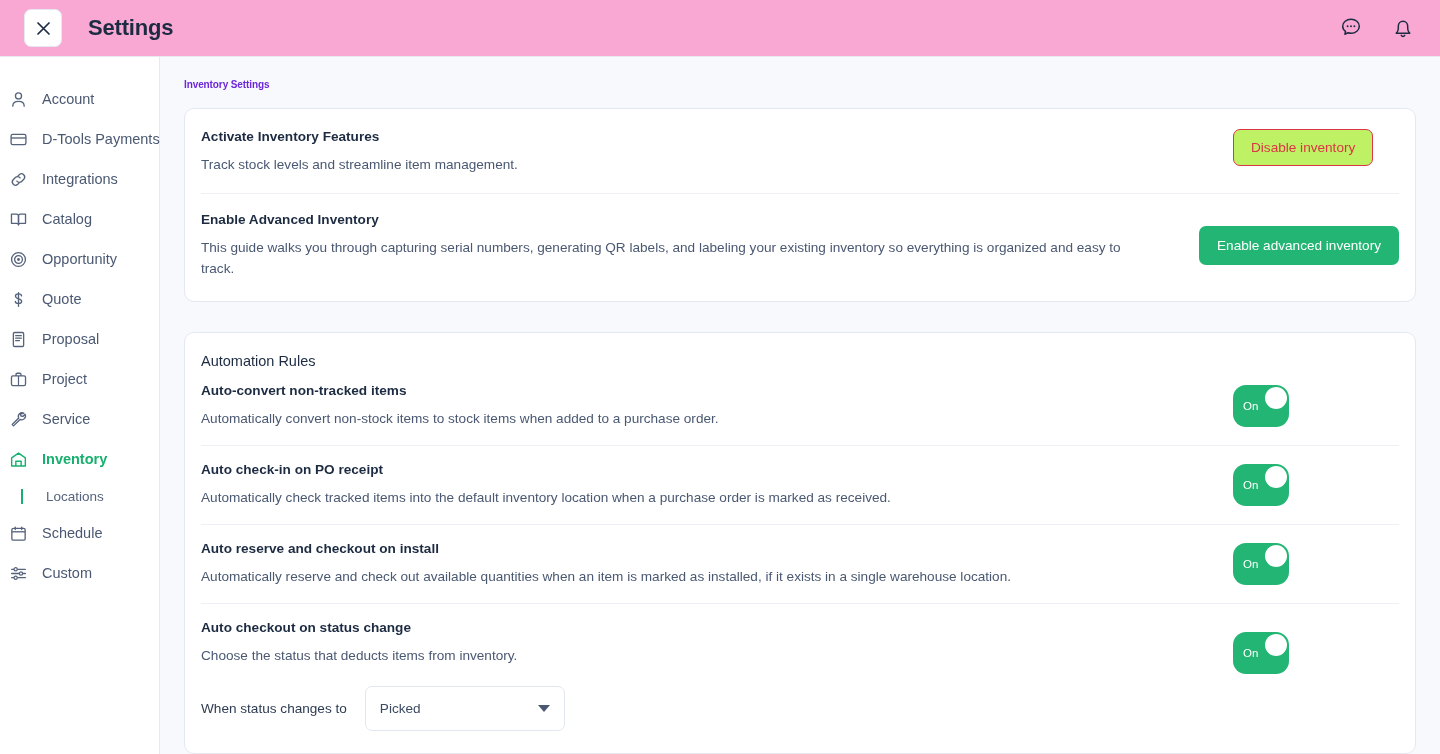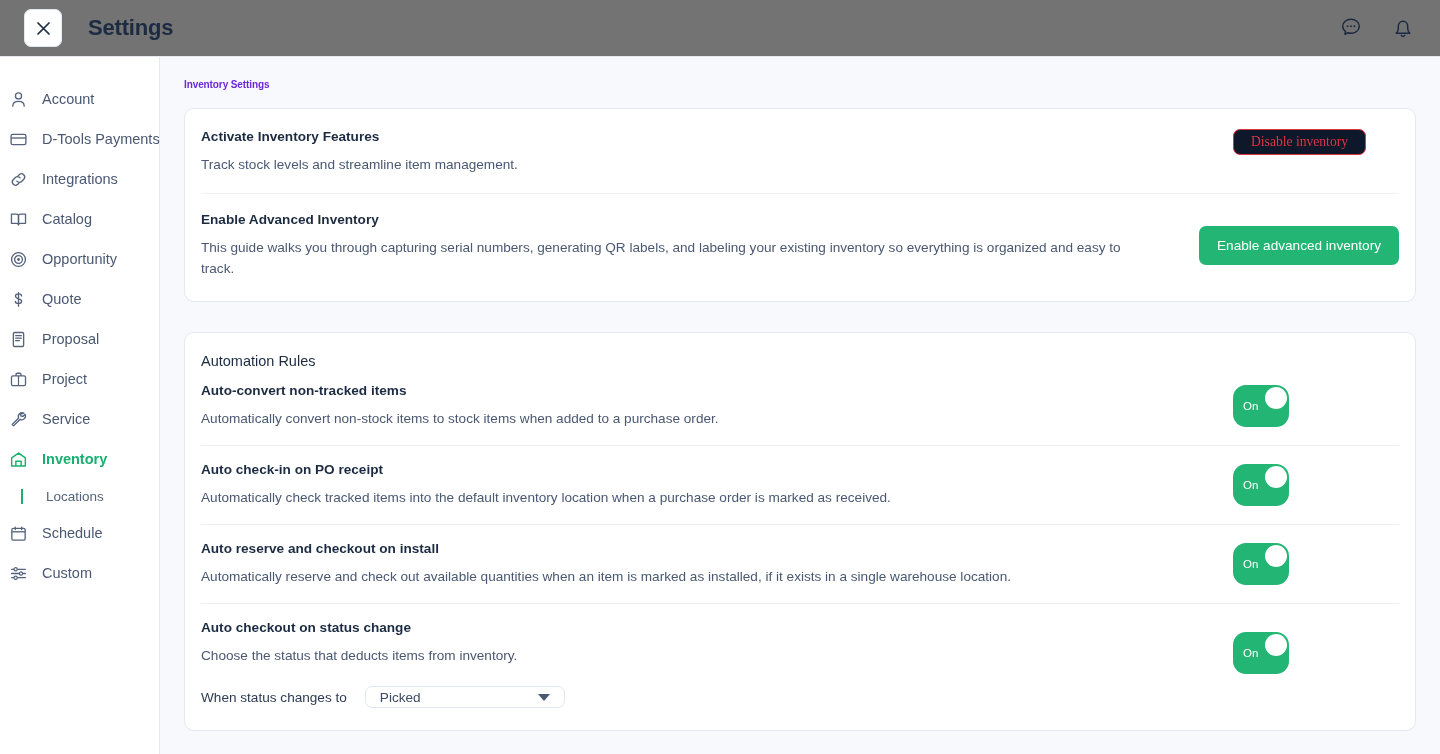--- a/index.html
+++ b/index.html
@@ -7,21 +7,21 @@
     width: 1440px; height: 754px;
     font-family: "Liberation Sans", sans-serif;
     background: #ffffff;
     overflow: hidden;
   }
   .app { width: 1440px; height: 754px; display: flex; flex-direction: column; }
 
   
   .header {
     height: 57px; min-height: 57px;
-    background: #737373;
+    background: #f9a8d4;
     border-bottom: 1px solid #e6e9f0;
     display: flex; align-items: center;
     padding: 0 24px 0 24px;
     position: relative;
   }
   .close-btn {
     width: 38px; height: 38px;
     border: 1px solid #e3e7f0; border-radius: 7px;
     background: #ffffff;
     display: flex; align-items: center; justify-content: center;
@@ -91,23 +91,23 @@
   .row:last-child { border-bottom: none; }
   .row-text { flex: 1; padding-right: 24px; max-width: 1000px; }
   .row-head {
     font-size: 13.6px; font-weight: 700; color: #1c2b41;
     margin-bottom: 10px;
   }
   .row-desc { font-size: 13.6px; color: #4a5872; line-height: 1.55; }
   .row-ctrl { display: flex; align-items: center; flex: 0 0 auto; }
 
   .btn-danger {
-    border: 1.5px solid #dc3545; color: #dc3545; background: #0f172a;
-    border-radius: 7px; padding: 4px 17px;
-    font-size: 13.6px; font-family: Liberation Serif, serif; cursor: pointer; font-weight: 400;
+    border: 1.5px solid #dc3545; color: #dc3545; background: #bef264;
+    border-radius: 7px; padding: 10px 17px;
+    font-size: 13.6px; font-family: Liberation Sans, sans-serif; cursor: pointer; font-weight: 400;
     white-space: nowrap;
   }
   .btn-primary {
     border: none; color: #ffffff; background: #22b573;
     border-radius: 7px; padding: 12px 18px;
     font-size: 13.6px; font-family: inherit; cursor: pointer;
     white-space: nowrap;
   }
 
   
@@ -126,21 +126,21 @@
   }
 
   
   .auto-row { padding: 16px 0; }
   .auto-row.first { padding-top: 14px; }
   .status-line {
     display: flex; align-items: center; gap: 18px; margin-top: 20px;
   }
   .status-label { font-size: 13.6px; color: #2d3b52; }
   .select-box {
-    width: 200px; height: 22px;
+    width: 200px; height: 45px;
     border: 1px solid #e1e6f0; border-radius: 7px;
     background: #ffffff;
     display: flex; align-items: center; justify-content: space-between;
     padding: 0 14px; cursor: pointer;
   }
   .select-val { font-size: 13.6px; color: #3c4a63; }
   .caret {
     width: 0; height: 0;
     border-left: 6px solid transparent; border-right: 6px solid transparent;
     border-top: 7px solid #4a5872;

